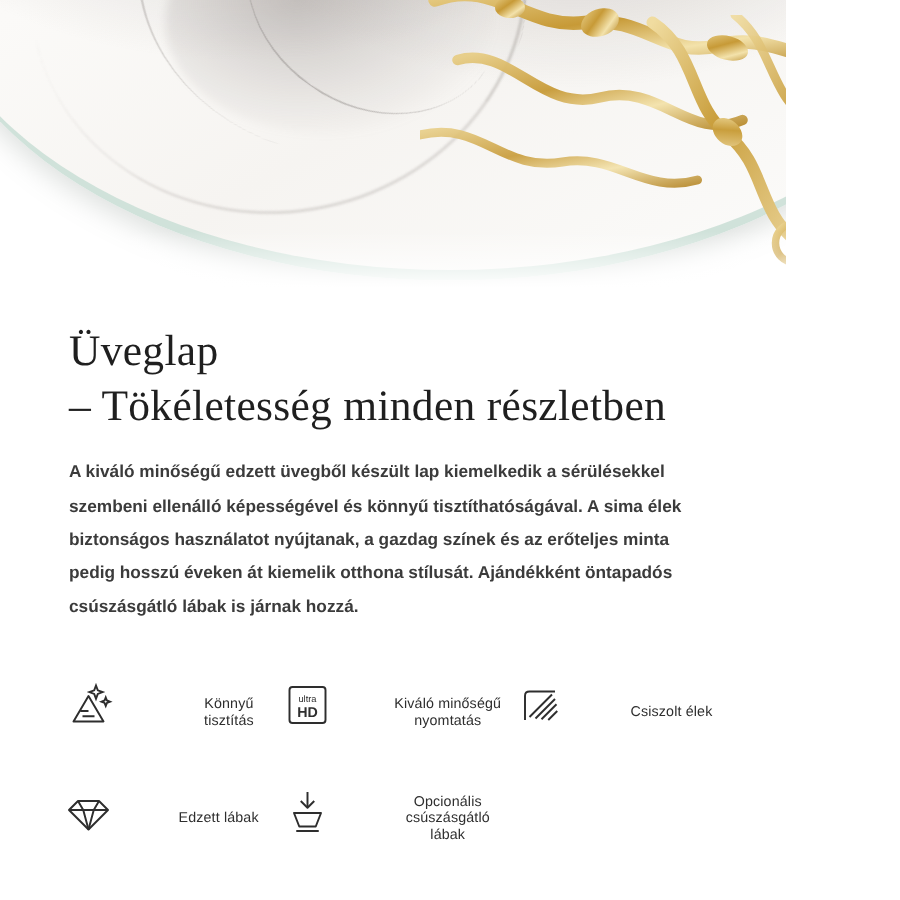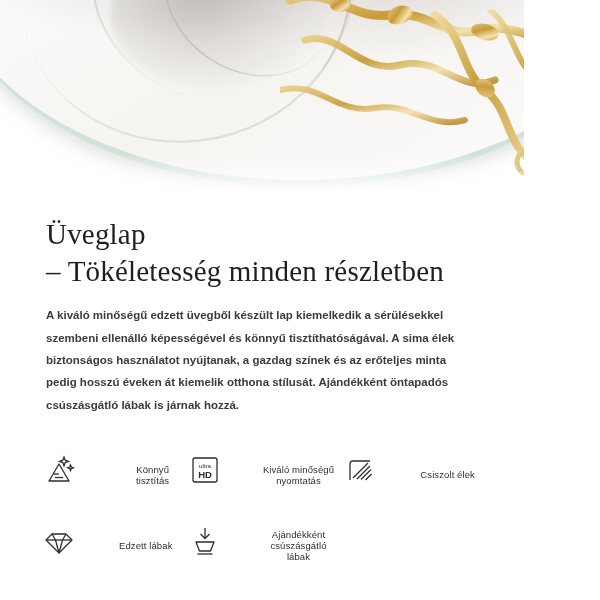--- a/index.html
+++ b/index.html
@@ -261,18 +261,18 @@
 
     <div class="feature">
       <div class="feature-icon">
         <svg width="36" height="32" viewBox="0 0 36 32" fill="none" stroke="#2e2e2e" stroke-width="1.3" stroke-linejoin="round">
           <path d="M18 3 L18 13"></path>
           <path d="M13.5 9 L18 13.5 L22.5 9"></path>
           <path d="M9 17 L27 17 L23.5 26 L12.5 26 Z"></path>
           <path d="M10.5 29 L25.5 29"></path>
         </svg>
       </div>
-      <div class="feature-label">Ajándékként csúszásgátló lábak</div>
+      <div class="feature-label">Opcionális csúszásgátló lábak</div>
     </div>
 
 
   </div>
 </div>
 
 </body></html>

